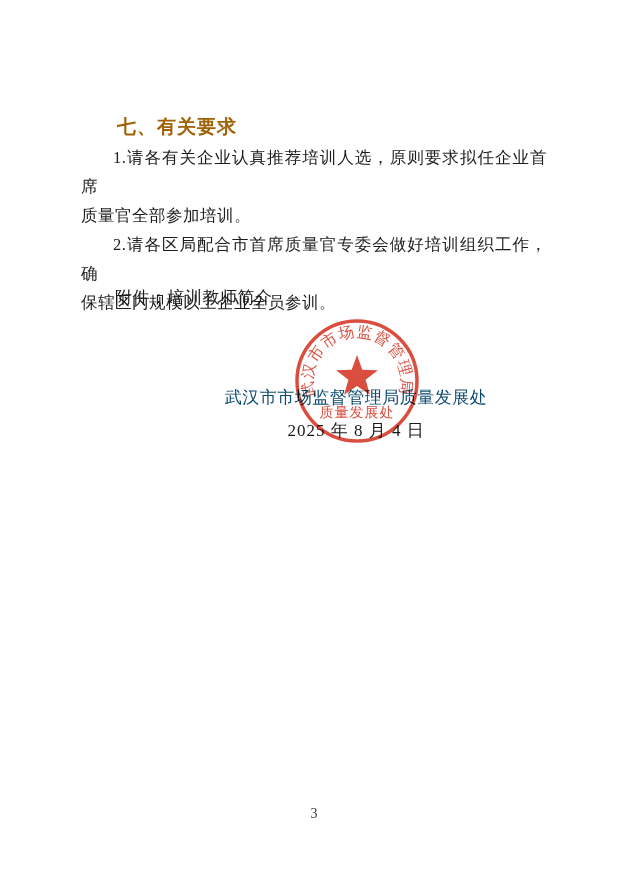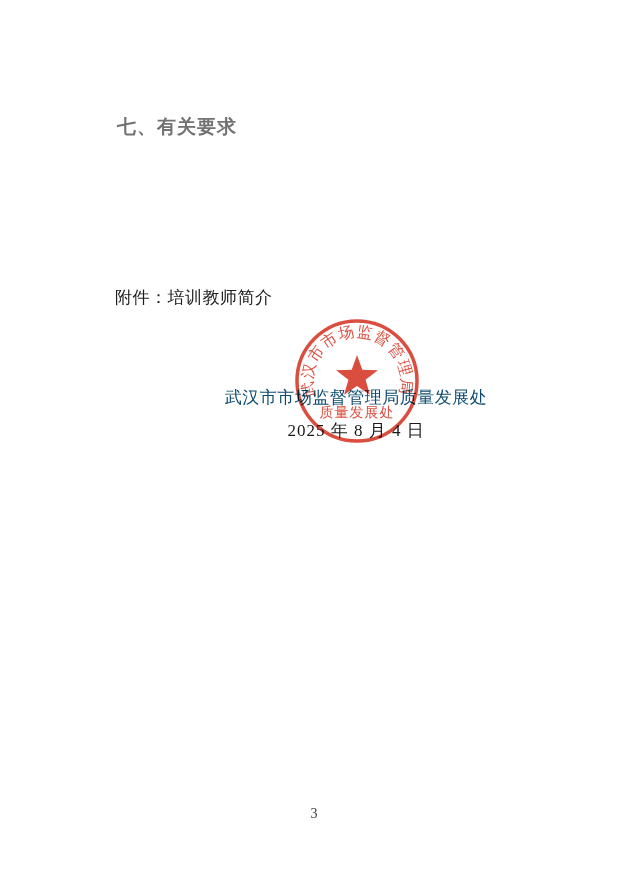--- a/index.html
+++ b/index.html
@@ -18,21 +18,21 @@
   }
   .heading {
     position: absolute;
     left: 81px;
     top: 112px;
     width: 466px;
     line-height: 30px;
     font-size: 19px;
     font-weight: 700;
     font-family: "Liberation Sans", "DejaVu Sans", sans-serif;
-    color: #737373;
+    color: #a16207;
     text-indent: 36px;
     letter-spacing: 1px;
   }
   .body-block {
     position: absolute;
     left: 81px;
     top: 143px;
     width: 466px;
     font-size: 16.5px;
     line-height: 29px;
@@ -96,20 +96,26 @@
     color: #3a3a3a;
   }
 </style>
 </head>
 <body>
 
 <div class="page">
 
   <div class="heading">七、有关要求</div>
 
+  <div class="body-block">
+    <div class="line indent fill">1.请各有关企业认真推荐培训人选，原则要求拟任企业首席</div>
+    <div class="line">质量官全部参加培训。</div>
+    <div class="line indent fill">2.请各区局配合市首席质量官专委会做好培训组织工作，确</div>
+    <div class="line">保辖区内规模以上企业全员参训。</div>
+  </div>
 
   <div class="attachment">附件：培训教师简介</div>
 
   <div class="signature">武汉市市场监督管理局质量发展处</div>
 
   <div class="doc-date">2025 年 8 月 4 日</div>
 
   <div class="seal">
     <svg width="140" height="140" viewBox="0 0 140 140">
       <circle cx="70" cy="70" r="60" fill="none" stroke-width="3.5" stroke="#d63a2a"></circle>

